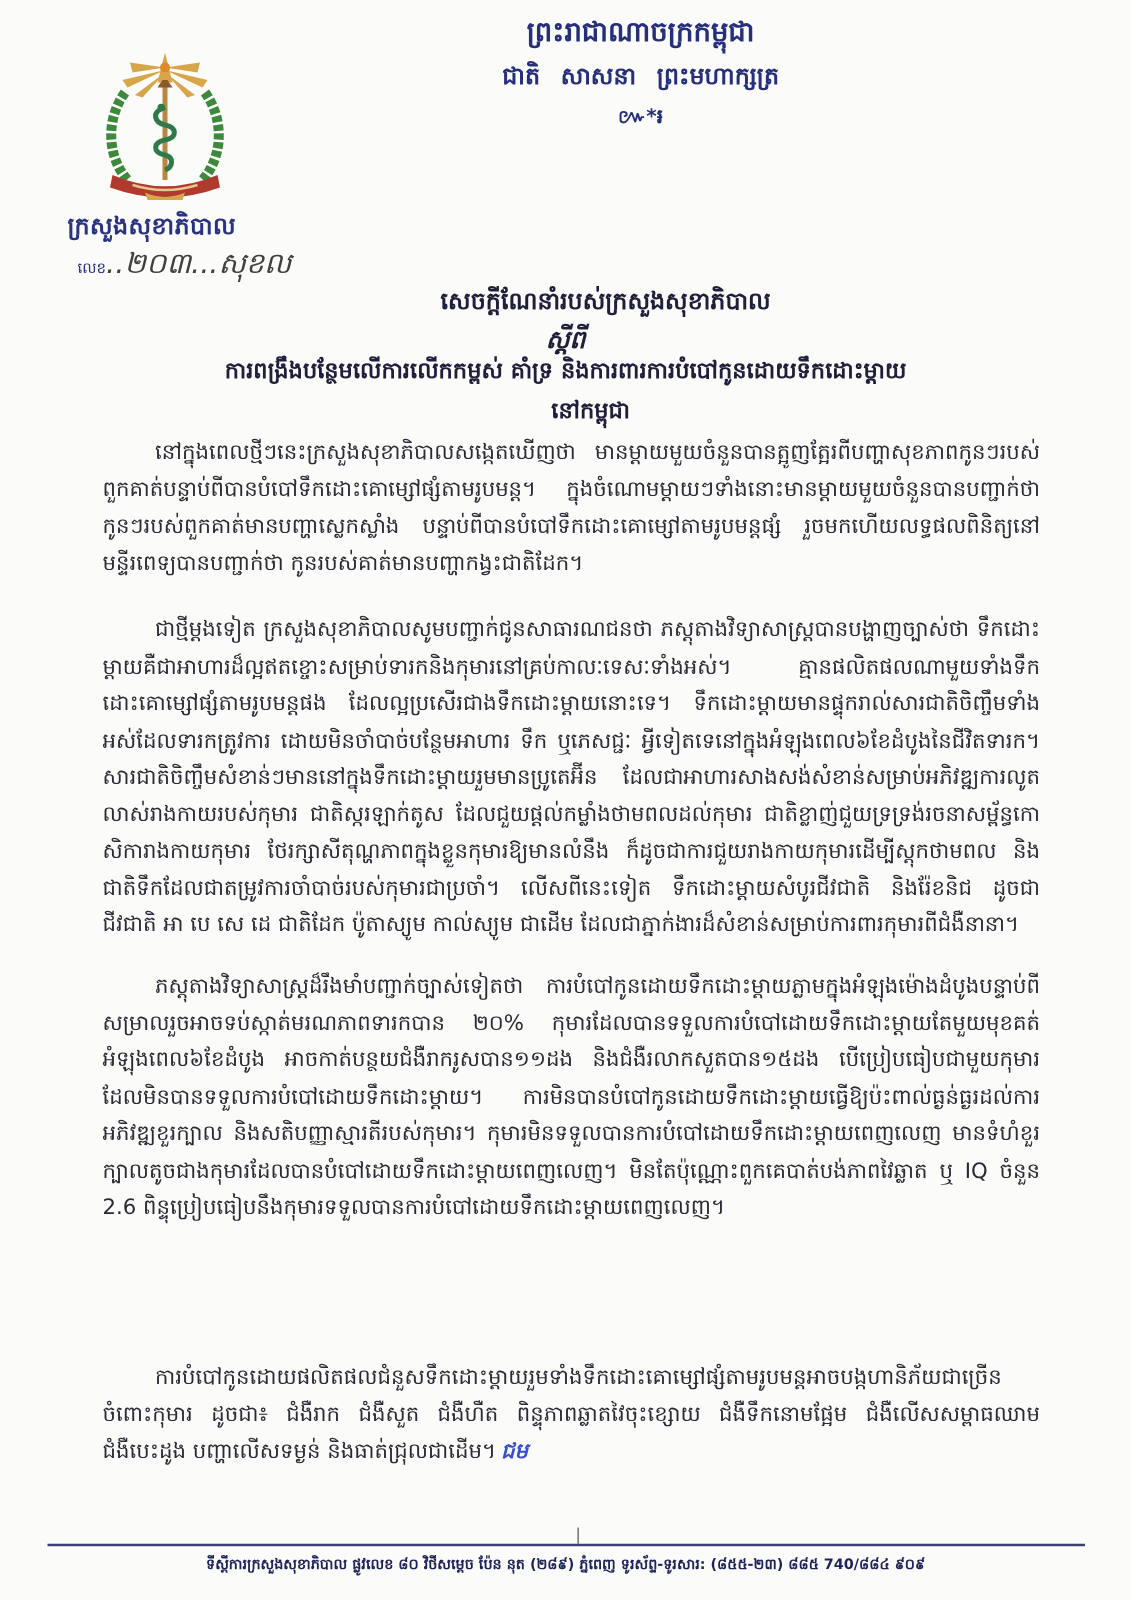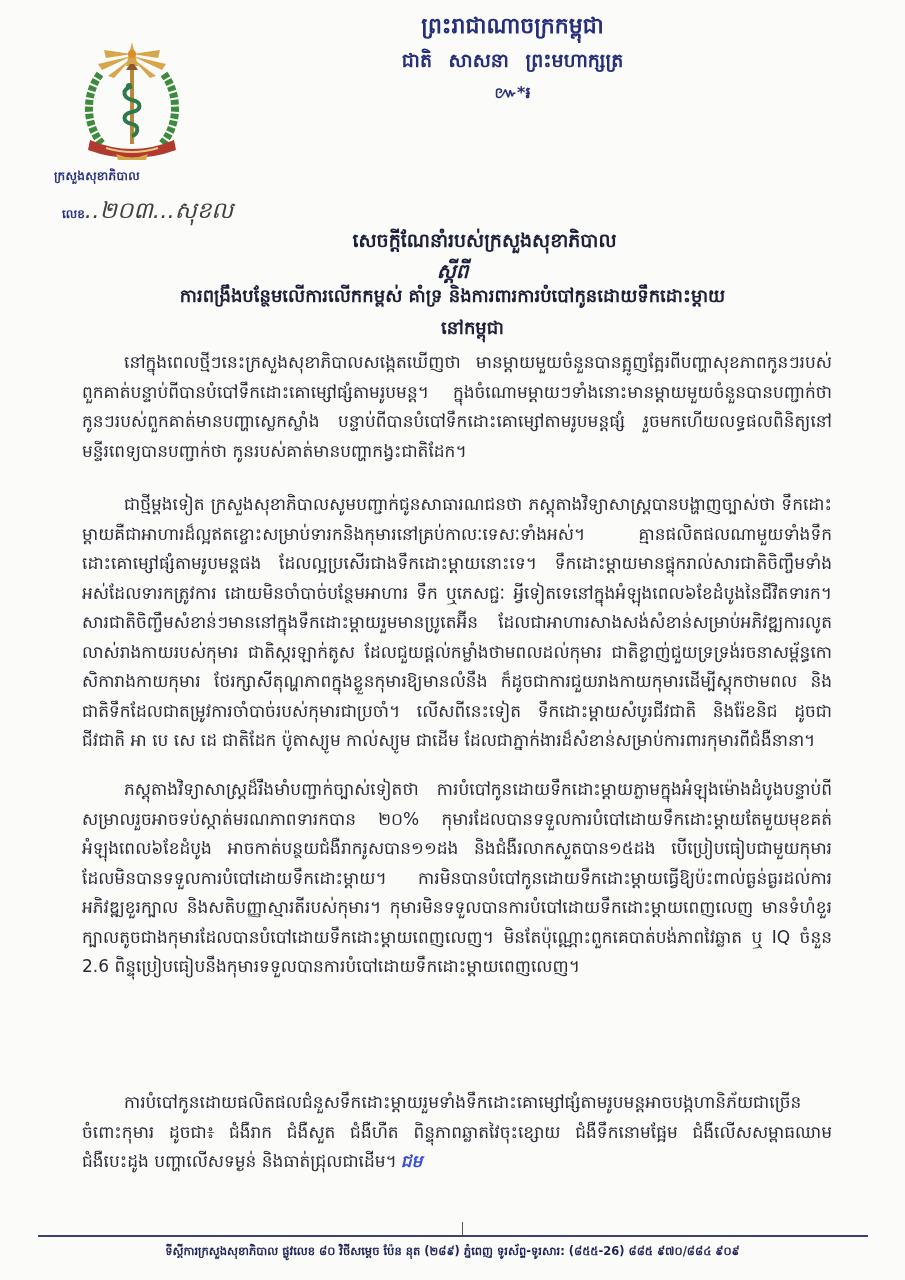--- a/index.html
+++ b/index.html
@@ -1,23 +1,23 @@
 <!DOCTYPE html>
 <html><head>
 <meta charset="utf-8">
 <style>
   html, body { margin: 0; padding: 0; }
   body {
     width: 905px; height: 1280px; background: #fbfbfa; position: relative; overflow: hidden;
     font-family: "DejaVu Sans", sans-serif; color: #252a5e;
   }
   .logo { position: absolute; left: 76px; top: 36px; width: 112px; height: 125px; }
-  .ministry-name { position: absolute; left: 54px; top: 168px; font-size: 12px; font-weight: bold; color: #2a3380; letter-spacing: 0.3px; }
+  .ministry-name { position: absolute; left: 54px; top: 168px; font-size: 19px; font-weight: bold; color: #2a3380; letter-spacing: 0.3px; }
   .ref-line { position: absolute; left: 62px; top: 196px; font-size: 14px; color: #2a3380; }
-  .ref-line .ref-label { font-weight: bold; font-size: 12px; }
+  .ref-line .ref-label { font-weight: normal; font-size: 12px; }
   .ref-line .ref-value { font-size: 23px; color: #404040; font-style: italic; }
 
   .kingdom { position: absolute; left: 0; width: 905px; text-align: center; font-weight: bold; color: #262f7a; }
   .kingdom.k1 { top: 12px; font-size: 22px; left: 60px; }
   .kingdom.k2 { top: 48px; font-size: 19px; left: 60px; word-spacing: 10px; }
   .kingdom.k3 { top: 82px; font-size: 16px; left: 60px; }
 
   .title { position: absolute; left: 0; width: 905px; text-align: center; font-weight: bold; color: #1e1f3a; }
   .title.t1 { top: 228px; font-size: 19px; padding-left: 32px; }
   .title.t2 { top: 258px; font-size: 20px; font-style: italic; }
@@ -88,13 +88,13 @@
   </div>
 <div class="body p3">
     <p>ភស្តុតាងវិទ្យាសាស្ត្រដ៏រឹងមាំបញ្ជាក់ច្បាស់ទៀតថា ការបំបៅកូនដោយទឹកដោះម្តាយភ្លាមក្នុងអំឡុងម៉ោងដំបូងបន្ទាប់ពីសម្រាលរួចអាចទប់ស្កាត់មរណភាពទារកបាន ២០% កុមារដែលបានទទួលការបំបៅដោយទឹកដោះម្តាយតែមួយមុខគត់អំឡុងពេល៦ខែដំបូង អាចកាត់បន្ថយជំងឺរាករូសបាន១១ដង និងជំងឺរលាកសួតបាន១៥ដង បើប្រៀបធៀបជាមួយកុមារដែលមិនបានទទួលការបំបៅដោយទឹកដោះម្តាយ។ ការមិនបានបំបៅកូនដោយទឹកដោះម្តាយធ្វើឱ្យប៉ះពាល់ធ្ងន់ធ្ងរដល់ការអភិវឌ្ឍខួរក្បាល និងសតិបញ្ញាស្មារតីរបស់កុមារ។ កុមារមិនទទួលបានការបំបៅដោយទឹកដោះម្តាយពេញលេញ មានទំហំខួរក្បាលតូចជាងកុមារដែលបានបំបៅដោយទឹកដោះម្តាយពេញលេញ។ មិនតែប៉ុណ្ណោះពួកគេបាត់បង់ភាពវៃឆ្លាត ឬ IQ ចំនួន 2.6 ពិន្ទុប្រៀបធៀបនឹងកុមារទទួលបានការបំបៅដោយទឹកដោះម្តាយពេញលេញ។</p>
   </div>
 <div class="body p4">
     <p><span>ការបំបៅកូនដោយផលិតផលជំនួសទឹកដោះម្តាយរួមទាំងទឹកដោះគោម្សៅផ្សំតាមរូបមន្តអាចបង្កហានិភ័យជាច្រើនចំពោះកុមារ ដូចជា៖ ជំងឺរាក ជំងឺសួត ជំងឺហឺត ពិន្ទុភាពឆ្លាតវៃចុះខ្សោយ ជំងឺទឹកនោមផ្អែម ជំងឺលើសសម្ពាធឈាម ជំងឺបេះដូង បញ្ហាលើសទម្ងន់ និងធាត់ជ្រុលជាដើម។</span><span class="initials">ជម</span></p>
   </div>
 
 <div class="footer-tick"></div>
 <div class="footer-rule"></div>
-<div class="footer">ទីស្តីការក្រសួងសុខាភិបាល ផ្លូវលេខ ៨០ វិថីសម្តេច ប៉ែន នុត (២៨៩) ភ្នំពេញ ទូរស័ព្ទ-ទូរសារ: (៨៥៥-26) ៨៨៥ ៩៧០/៨៨៤ ៩០៩</div>
+<div class="footer">ទីស្តីការក្រសួងសុខាភិបាល ផ្លូវលេខ ៨០ វិថីសម្តេច ប៉ែន នុត (២៨៩) ភ្នំពេញ ទូរស័ព្ទ-ទូរសារ: (៨៥៥-២៣) ៨៨៥ 740/៨៨៤ ៩០៩</div>
 
 </body></html>

